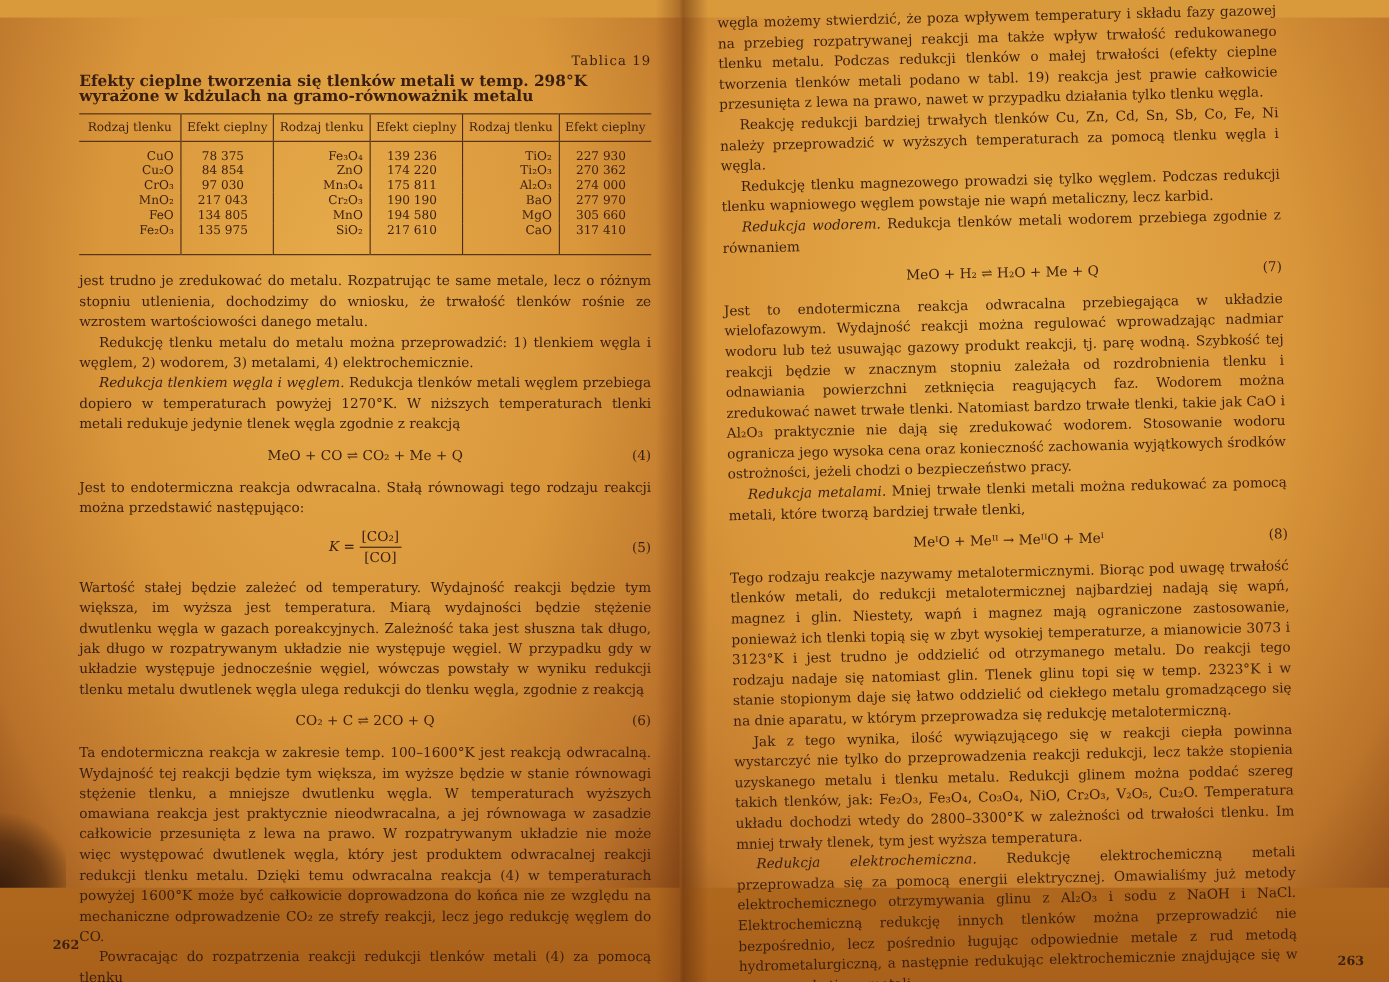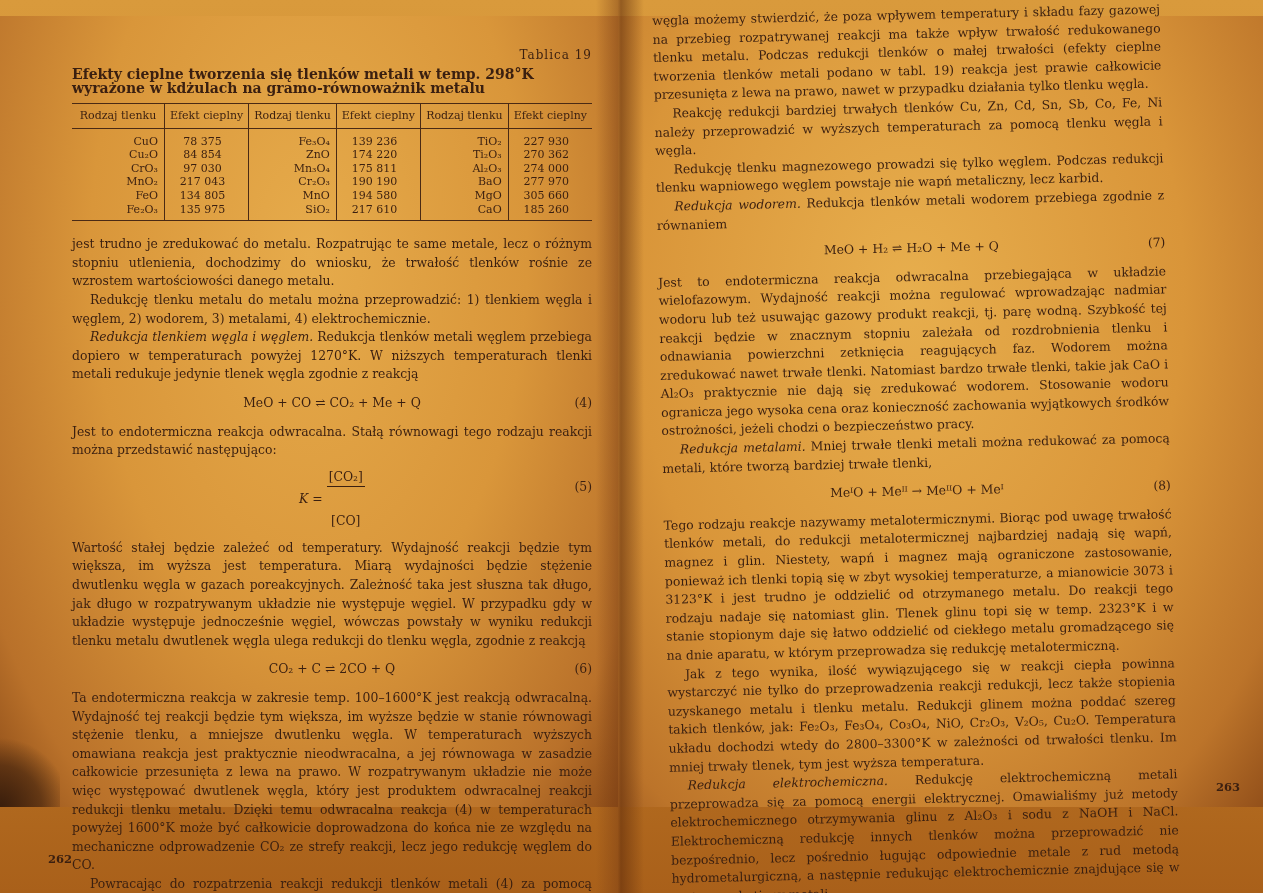--- a/index.html
+++ b/index.html
@@ -43,25 +43,25 @@
   }
   .tbl th {
     font-weight:normal; font-size:11px; line-height:14px; padding:5px 4px;
     border-bottom:1px solid #4a2a14; border-left:1px solid #4a2a14; text-align:center;margin-top:14px;
   }
   .tbl th:first-child { border-left:none; }
   .tbl td { padding:0 6px; line-height:13.6px; border-left:1px solid #4a2a14;text-align:right; }
   .tbl td:first-child { border-left:none; padding-left:52px; }
   .tbl td.num { text-align:center; padding-right:14px; }
   .tbl tbody tr:first-child td { padding-top:6px; }
-  .tbl tbody tr:last-child td { padding-bottom:4px; }
+  .tbl tbody tr:last-child td { padding-bottom:15px; }
 
   .eq { position:relative; text-align:center; margin:10px 0; font-size:12.4px; }
   .eq .eqno { position:absolute; right:0; top:0; }
-  .frac { display:inline-flex; flex-direction:column; vertical-align:middle; text-align:center;gap:25px; }
+  .frac { display:inline-flex; flex-direction:column; vertical-align:middle; text-align:center; }
   .frac .num-part { border-bottom:1px solid #3a1f10; padding:0 2px; }
   .pagenum { position:absolute; font-size:11.5px; font-weight:bold; }
 
   
   .right-col { position:absolute; left:652px; top:12px; width:508px; transform:rotate(-1.3deg); transform-origin:0 0; }
 </style>
 </head>
 <body>
 
 <div class="page page-left">
@@ -119,21 +119,21 @@
           <td class="num">194 580</td>
           <td>MgO</td>
           <td class="num">305 660</td>
         </tr>
         <tr>
           <td>Fe₂O₃</td>
           <td class="num">135 975</td>
           <td>SiO₂</td>
           <td class="num">217 610</td>
           <td>CaO</td>
-          <td class="num">185 260</td>
+          <td class="num">317 410</td>
         </tr>
       </tbody>
     </table>
 
     <p class="p" style="margin-top:14px">jest trudno je zredukować do metalu. Rozpatrując te same metale, lecz o różnym stopniu utlenienia, dochodzimy do wniosku, że trwałość tlenków rośnie ze wzrostem wartościowości danego metalu.</p>
     <p class="p indent">Redukcję tlenku metalu do metalu można przeprowadzić: 1) tlenkiem węgla i węglem, 2) wodorem, 3) metalami, 4) elektrochemicznie.</p>
     <p class="p indent"><span class="i">Redukcja tlenkiem węgla i węglem.</span><span> Redukcja tlenków metali węglem przebiega dopiero w temperaturach powyżej 1270°K. W niższych temperaturach tlenki metali redukuje jedynie tlenek węgla zgodnie z reakcją</span></p>
 
     <div class="eq">
       <span>MeO + CO ⇌ CO₂ + Me + Q</span>
@@ -185,14 +185,14 @@
   <div class="eq">
     <span>MeᴵO + Meᴵᴵ → MeᴵᴵO + Meᴵ</span>
     <span class="eqno">(8)</span>
   </div>
 
   <p class="p">Tego rodzaju reakcje nazywamy metalotermicznymi. Biorąc pod uwagę trwałość tlenków metali, do redukcji metalotermicznej najbardziej nadają się wapń, magnez i glin. Niestety, wapń i magnez mają ograniczone zastosowanie, ponieważ ich tlenki topią się w zbyt wysokiej temperaturze, a mianowicie 3073 i 3123°K i jest trudno je oddzielić od otrzymanego metalu. Do reakcji tego rodzaju nadaje się natomiast glin. Tlenek glinu topi się w temp. 2323°K i w stanie stopionym daje się łatwo oddzielić od ciekłego metalu gromadzącego się na dnie aparatu, w którym przeprowadza się redukcję metalotermiczną.</p>
   <p class="p indent">Jak z tego wynika, ilość wywiązującego się w reakcji ciepła powinna wystarczyć nie tylko do przeprowadzenia reakcji redukcji, lecz także stopienia uzyskanego metalu i tlenku metalu. Redukcji glinem można poddać szereg takich tlenków, jak: Fe₂O₃, Fe₃O₄, Co₃O₄, NiO, Cr₂O₃, V₂O₅, Cu₂O. Temperatura układu dochodzi wtedy do 2800–3300°K w zależności od trwałości tlenku. Im mniej trwały tlenek, tym jest wyższa temperatura.</p>
   <p class="p indent"><span class="i">Redukcja elektrochemiczna.</span><span> Redukcję elektrochemiczną metali przeprowadza się za pomocą energii elektrycznej. Omawialiśmy już metody elektrochemicznego otrzymywania glinu z Al₂O₃ i sodu z NaOH i NaCl. Elektrochemiczną redukcję innych tlenków można przeprowadzić nie bezpośrednio, lecz pośrednio ługując odpowiednie metale z rud metodą hydrometalurgiczną, a następnie redukując elektrochemicznie znajdujące się w roztworze kationy metali.</span></p>
 </div>
 
-<div class="pagenum" style="left:1216px; top:780px;">263</div>
+<div class="pagenum" style="left:1216px; top:866px;">263</div>
 <div class="gutter"></div>
 
 </body></html>

